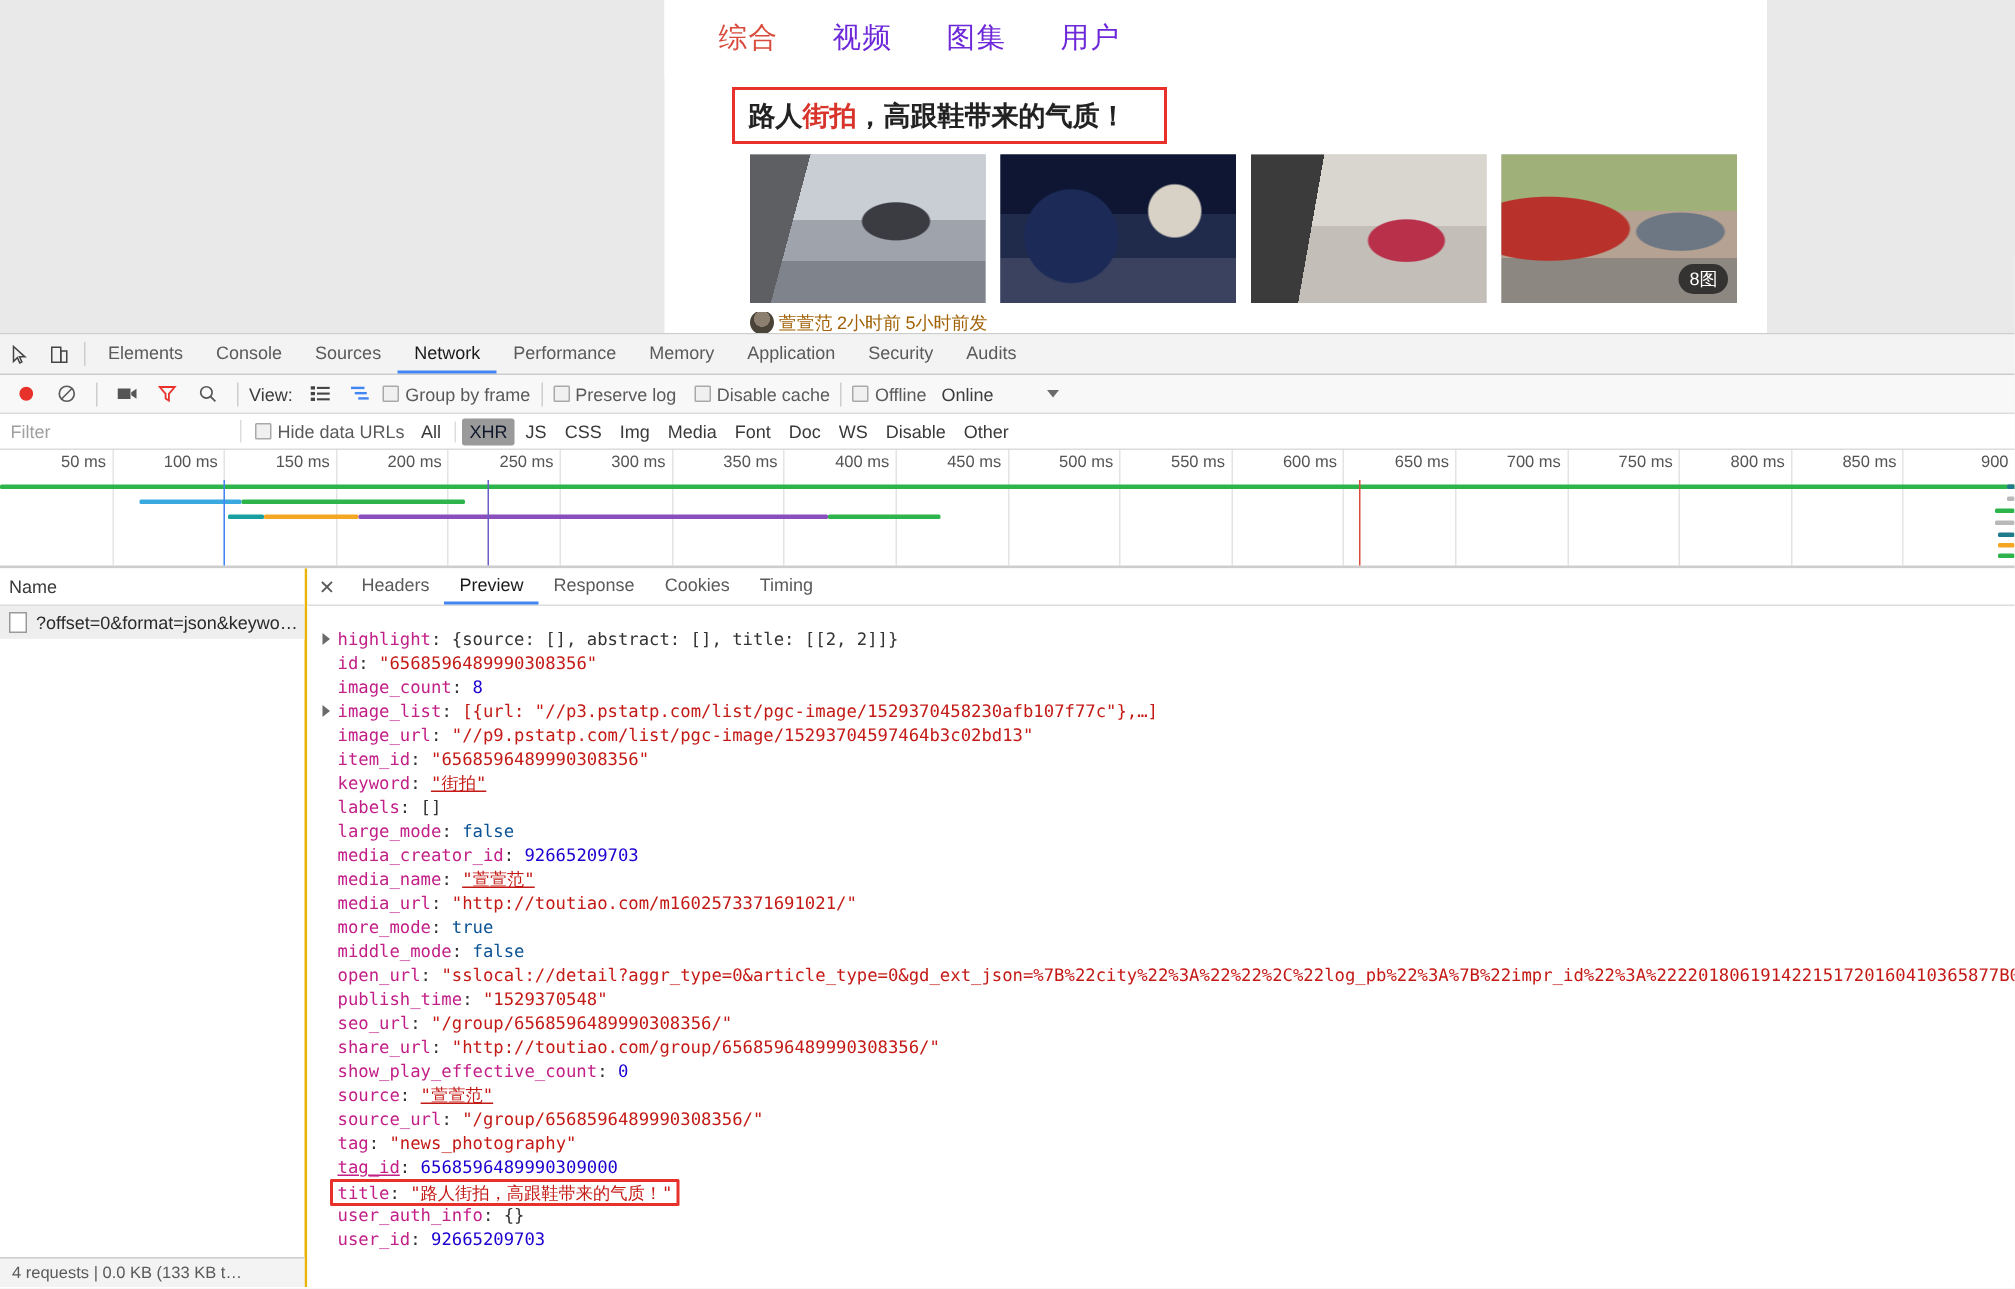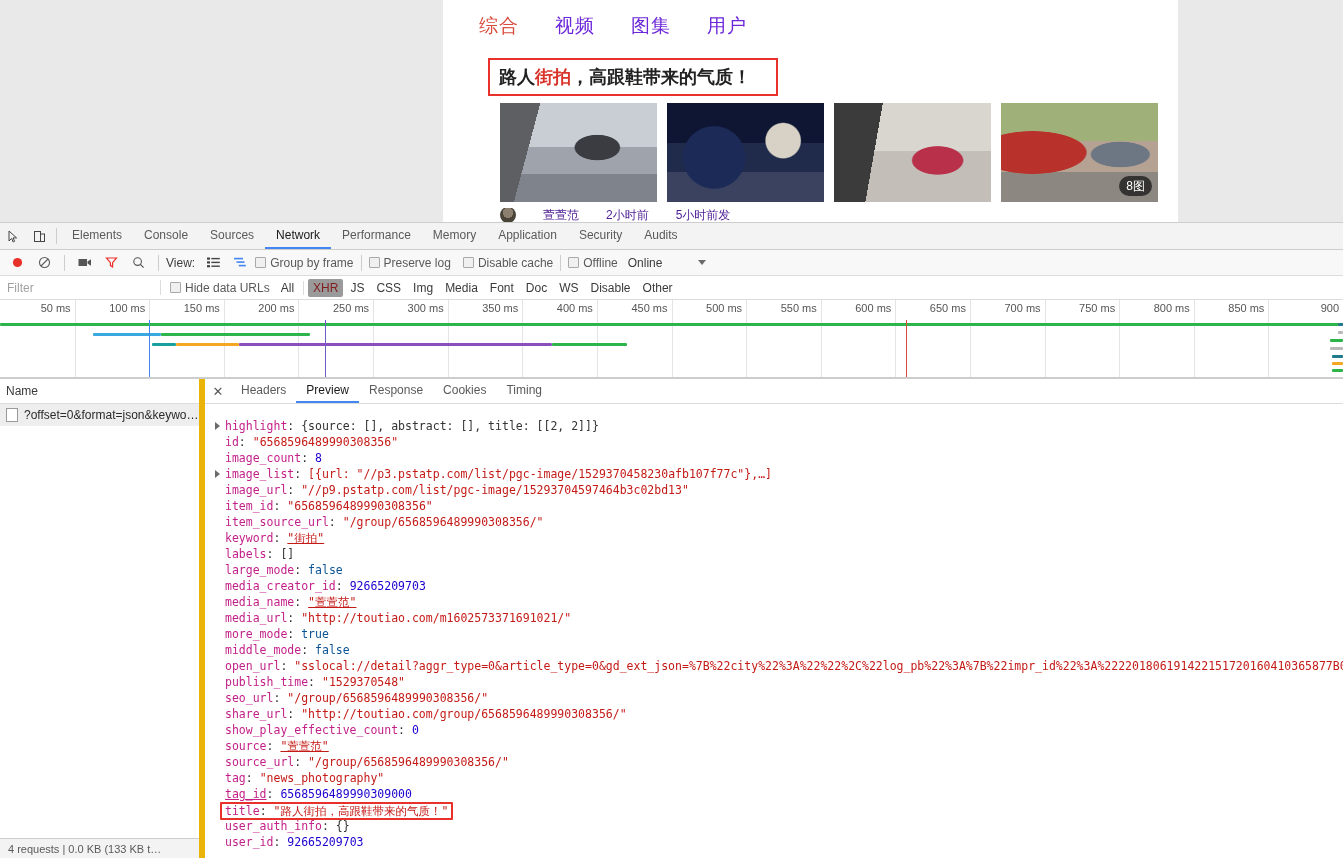--- a/index.html
+++ b/index.html
@@ -78,22 +78,22 @@
      #a6a49c; }
   .thumb-badge {
     position: absolute; right: 6px; bottom: 6px;
     background: rgba(0,0,0,0.62); color: #fff;
     font-size: 12px; line-height: 1;
     padding: 4px 7px; border-radius: 11px;
   }
 
   #meta-row {
     position: absolute; left: 500px; top: 208px;
-    display: flex; align-items: center; gap: 27px;
-    font-size: 12px; color: #4c1d95;
+    display: flex; align-items: center; gap: 3px;
+    font-size: 12px; color: #a16207;
     overflow: hidden; height: 14px;
   }
   #meta-avatar {
     width: 16px; height: 16px; border-radius: 50%;
     background: radial-gradient(circle at 50% 35%, #8d7f70 0 40%, #4a4338 41% 100%);
     flex: none;
   }
   .meta-text { white-space: nowrap; }
 
   
@@ -150,21 +150,21 @@
     width: 160px; height: 24px; border: none; outline: none;
     font-size: 12px; color: #333; padding-left: 7px; background: transparent;
     font-family: "Liberation Sans", sans-serif;
   }
   #filter-input::placeholder { color: #a0a0a0; }
   #filter-divider { width: 1px; height: 15px; background: #dcdcdc; margin: 0 8px 0 0;}
   .ftype {
     font-size: 12px; color: #3a3a3a; padding: 2px 5px; margin: 0 1px;
     border-radius: 2px; cursor: pointer;
   }
-  .ftype.sel { background: #9a9a9a; color: #7f1d1d; }
+  .ftype.sel { background: #9a9a9a; color: #0f172a; }
   .fsep { width: 1px; height: 14px; background: #dcdcdc; margin: 0 3px; }
 
   
   #dt-overview {
     position: relative; height: 78px; background: #ffffff;
     border-bottom: 1px solid #cdcdcd; overflow: hidden;
   }
   #ruler { position: absolute; left: 0; top: 0; width: 100%; height: 20px; }
   .tick-line {
     position: absolute; top: 0; width: 1px; height: 78px; background: #e4e4e4;
@@ -178,21 +178,21 @@
 
   
   #dt-split { position: relative; height: 1px; background: #cdcdcd; }
 
   
   #dt-bottom {
     position: relative; height: 479px; display: flex;
     border-top: 0px;
   }
   #req-list {
-    width: 205px; border-right: 6px solid #eab308; background: #ffffff;
+    width: 205px; border-right: 2px solid #eab308; background: #ffffff;
     display: flex; flex-direction: column;
   }
   #req-list-header {
     height: 25px; border-bottom: 1px solid #dcdcdc; display: flex; align-items: center;
     padding-left: 6px; font-size: 12px; color: #3a3a3a; background: #ffffff;
   }
   .req-row {
     height: 22px; display: flex; align-items: center; gap: 6px;
     padding-left: 6px; font-size: 12px; color: #2a2a2a; cursor: pointer;
     background: #eeeeee; border-bottom: 1px solid #f0f0f0;
@@ -487,21 +487,20 @@
         <div class="d-tab">Timing</div>
       </div>
       <div id="preview-body">
           <div class="jline clip-top"><span class="k">&nbsp;</span></div>
           <div class="jline"><span class="arrow"></span><span><span class="k">highlight</span><span class="p">: </span><span class="p">{source: [], abstract: [], title: [[2, 2]]}</span></span></div>
           <div class="jline"><span><span class="k">id</span><span class="p">: </span><span class="s">"6568596489990308356"</span></span></div>
           <div class="jline"><span><span class="k">image_count</span><span class="p">: </span><span class="n">8</span></span></div>
           <div class="jline"><span class="arrow"></span><span><span class="k">image_list</span><span class="p">: </span><span class="s">[{url: "//p3.pstatp.com/list/pgc-image/1529370458230afb107f77c"},…]</span></span></div>
           <div class="jline"><span><span class="k">image_url</span><span class="p">: </span><span class="s">"//p9.pstatp.com/list/pgc-image/15293704597464b3c02bd13"</span></span></div>
           <div class="jline"><span><span class="k">item_id</span><span class="p">: </span><span class="s">"6568596489990308356"</span></span></div>
-          <div class="jline"><span><span class="k">item_source_url</span><span class="p">: </span><span class="s">"/group/6568596489990308356/"</span></span></div>
           <div class="jline"><span><span class="k">keyword</span><span class="p">: </span><span class="s-u">"街拍"</span></span></div>
           <div class="jline"><span><span class="k">labels</span><span class="p">: </span><span class="p">[]</span></span></div>
           <div class="jline"><span><span class="k">large_mode</span><span class="p">: </span><span class="b">false</span></span></div>
           <div class="jline"><span><span class="k">media_creator_id</span><span class="p">: </span><span class="n">92665209703</span></span></div>
           <div class="jline"><span><span class="k">media_name</span><span class="p">: </span><span class="s-u">"萱萱范"</span></span></div>
           <div class="jline"><span><span class="k">media_url</span><span class="p">: </span><span class="s">"http://toutiao.com/m1602573371691021/"</span></span></div>
           <div class="jline"><span><span class="k">more_mode</span><span class="p">: </span><span class="b">true</span></span></div>
           <div class="jline"><span><span class="k">middle_mode</span><span class="p">: </span><span class="b">false</span></span></div>
           <div class="jline"><span><span class="k">open_url</span><span class="p">: </span><span class="s">"sslocal://detail?aggr_type=0&amp;article_type=0&amp;gd_ext_json=%7B%22city%22%3A%22%22%2C%22log_pb%22%3A%7B%22impr_id%22%3A%222201806191422151720160410365877B0%229</span></span></div>
           <div class="jline"><span><span class="k">publish_time</span><span class="p">: </span><span class="s">"1529370548"</span></span></div>

